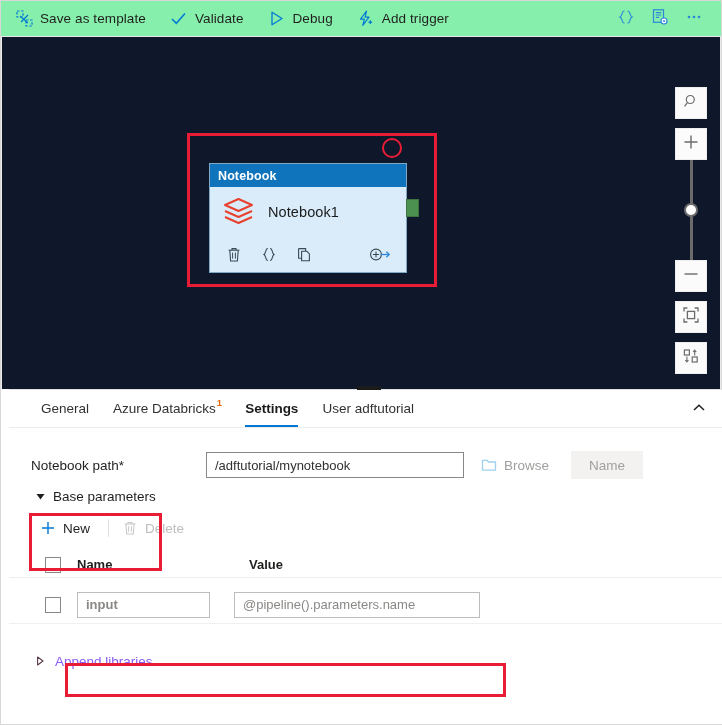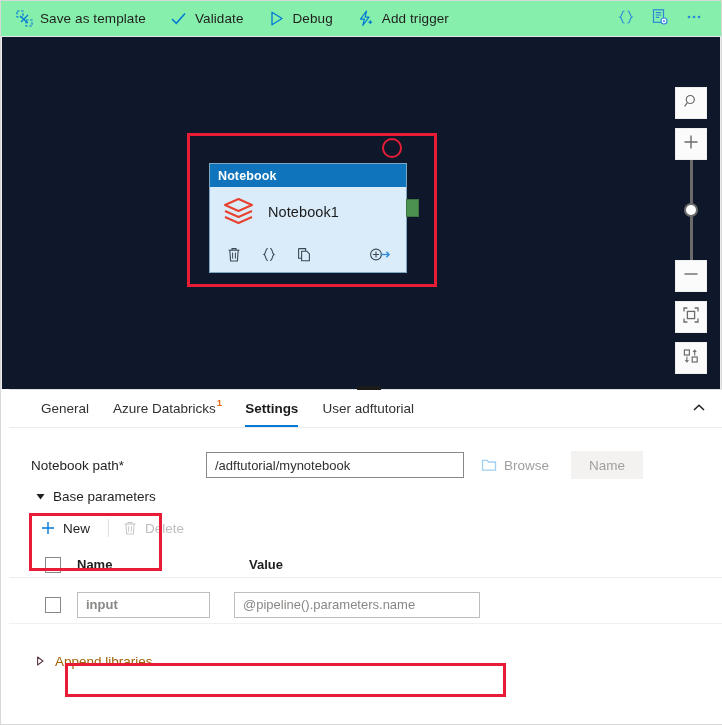--- a/index.html
+++ b/index.html
@@ -333,21 +333,21 @@
   }
 
   .append {
     display: flex; align-items: center;
     padding-left: 27px;
     height: 30px;
     margin-top: 22px;
     cursor: pointer;
   }
   .append .tri { margin-right: 10px; }
-  .append-label { font-size: 13.5px; color: #a16207; }
+  .append-label { font-size: 13.5px; color: #8b5cf6; }
 </style>
 </head>
 <body>
 
 <div id="app">
 
   <div class="toolbar">
 
     <div class="tb-item">
       <span class="tb-icon">

